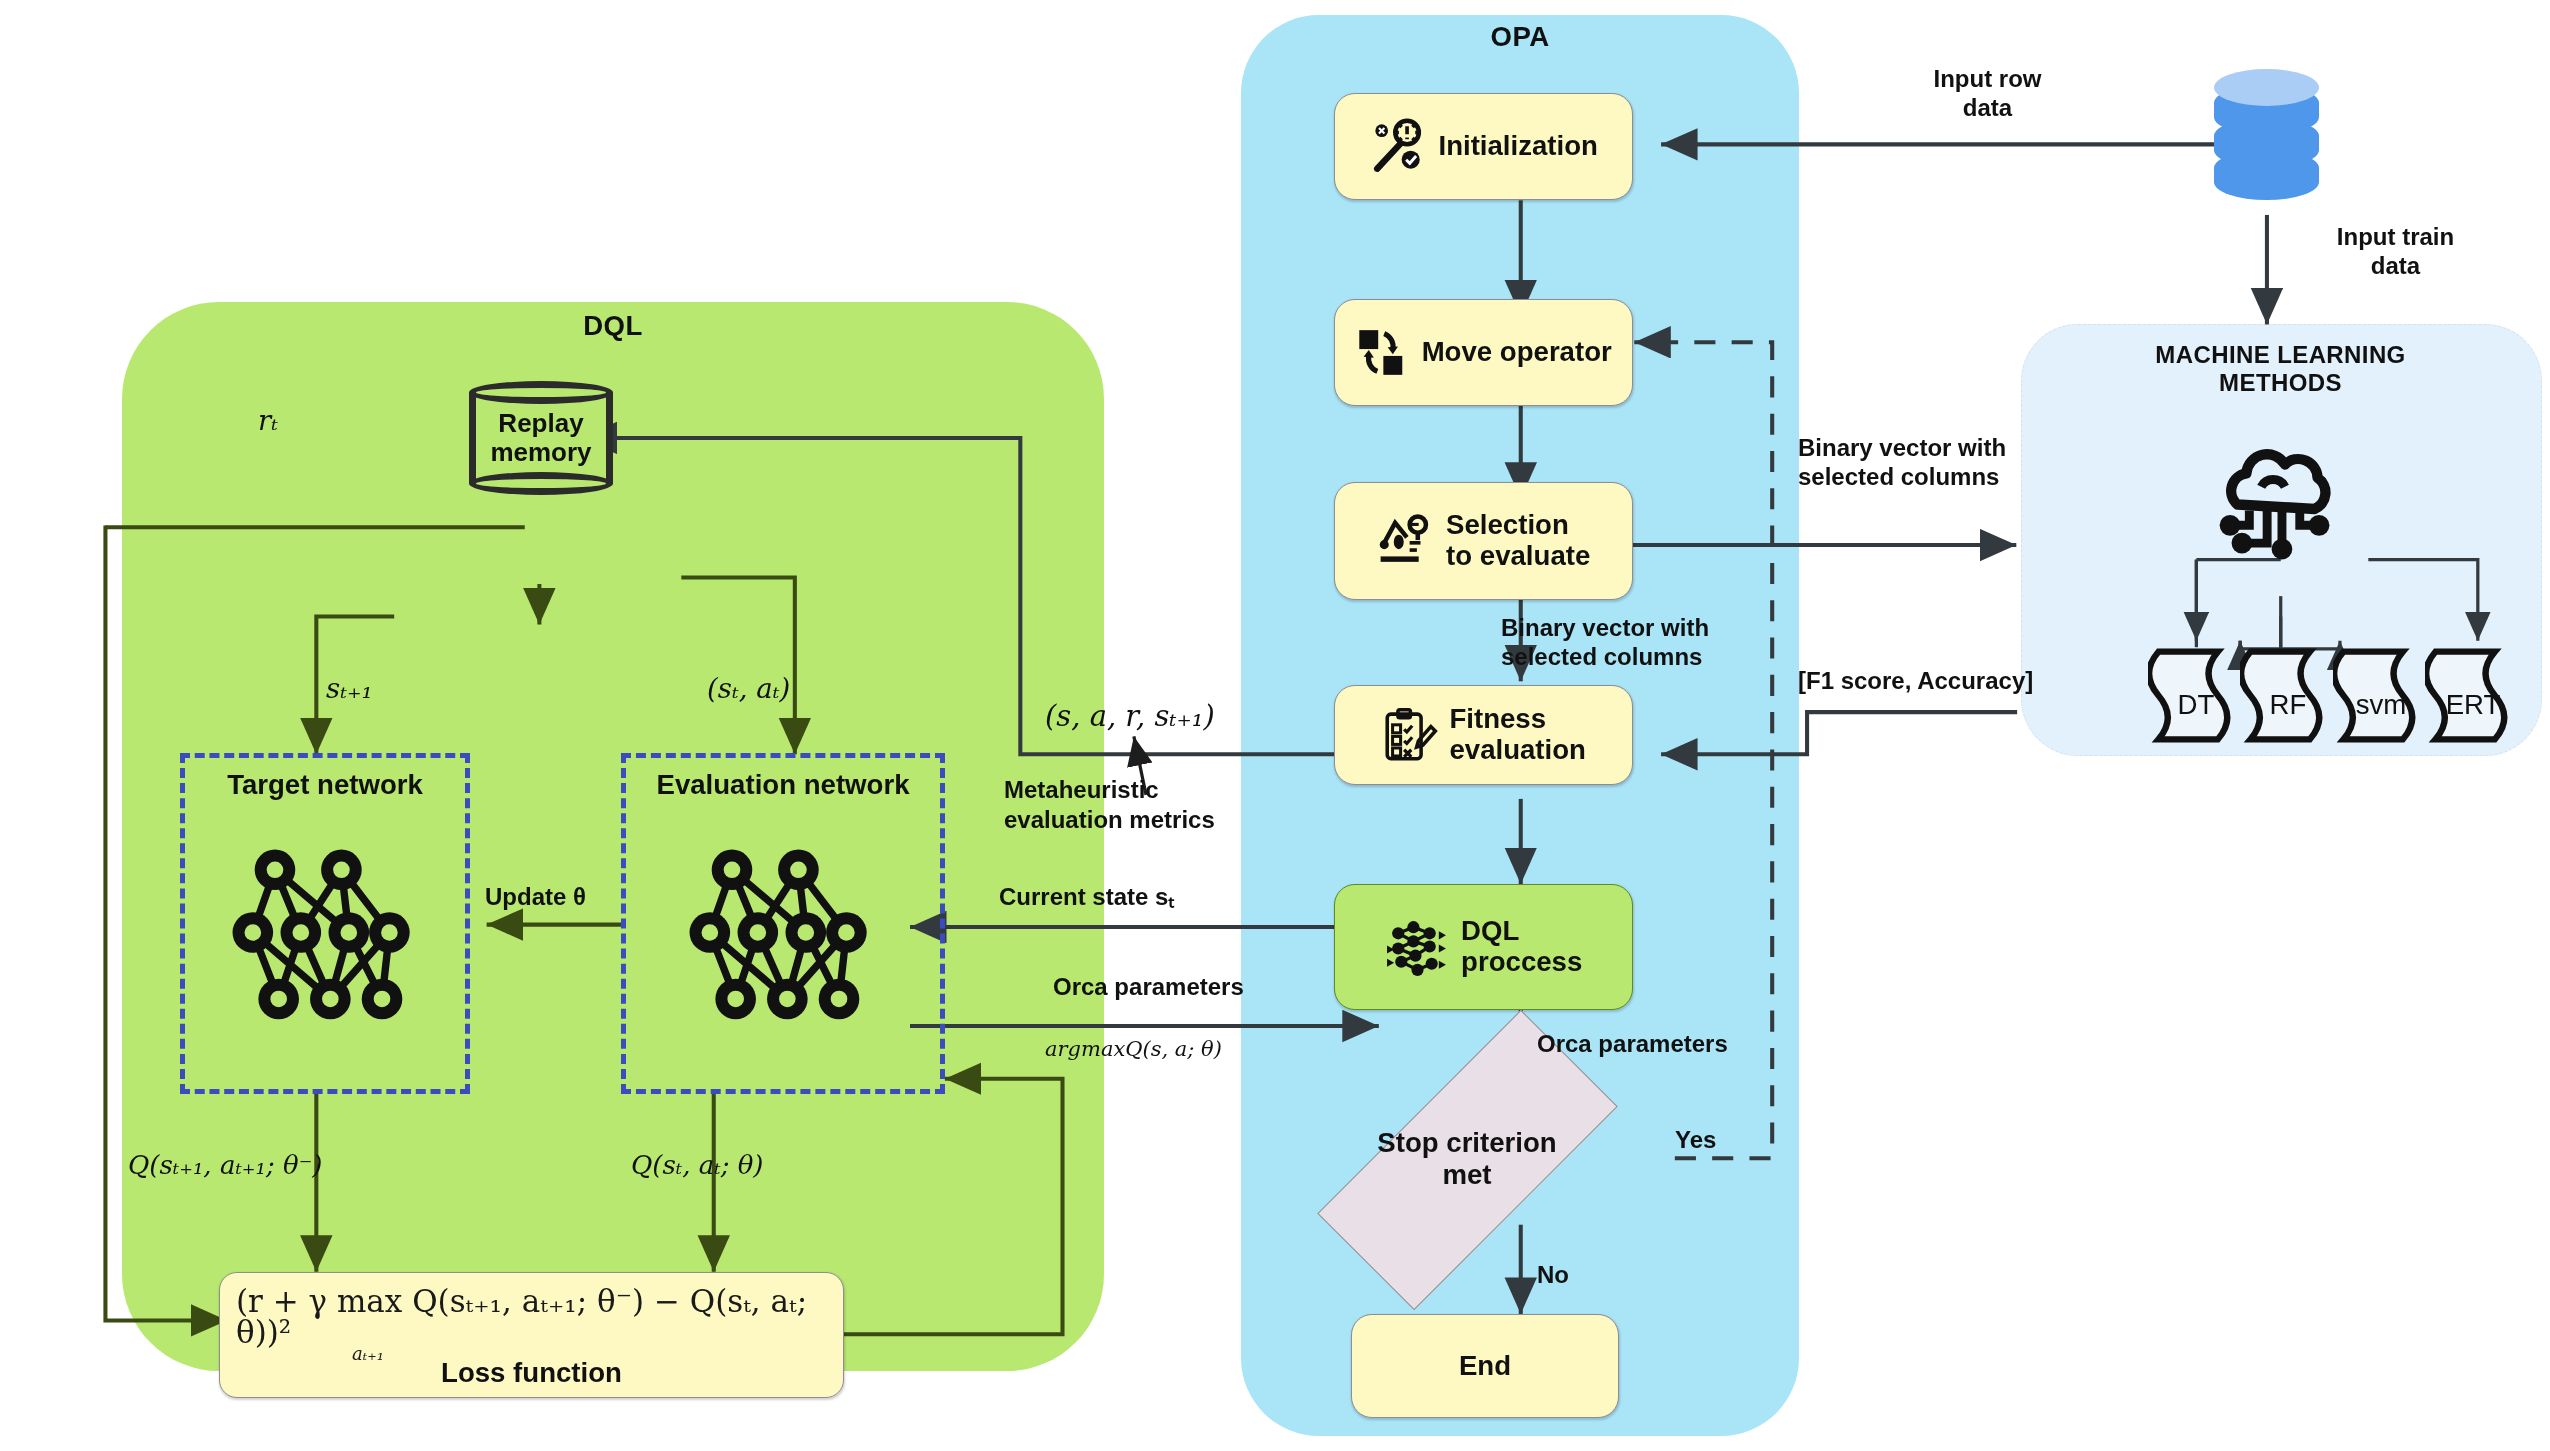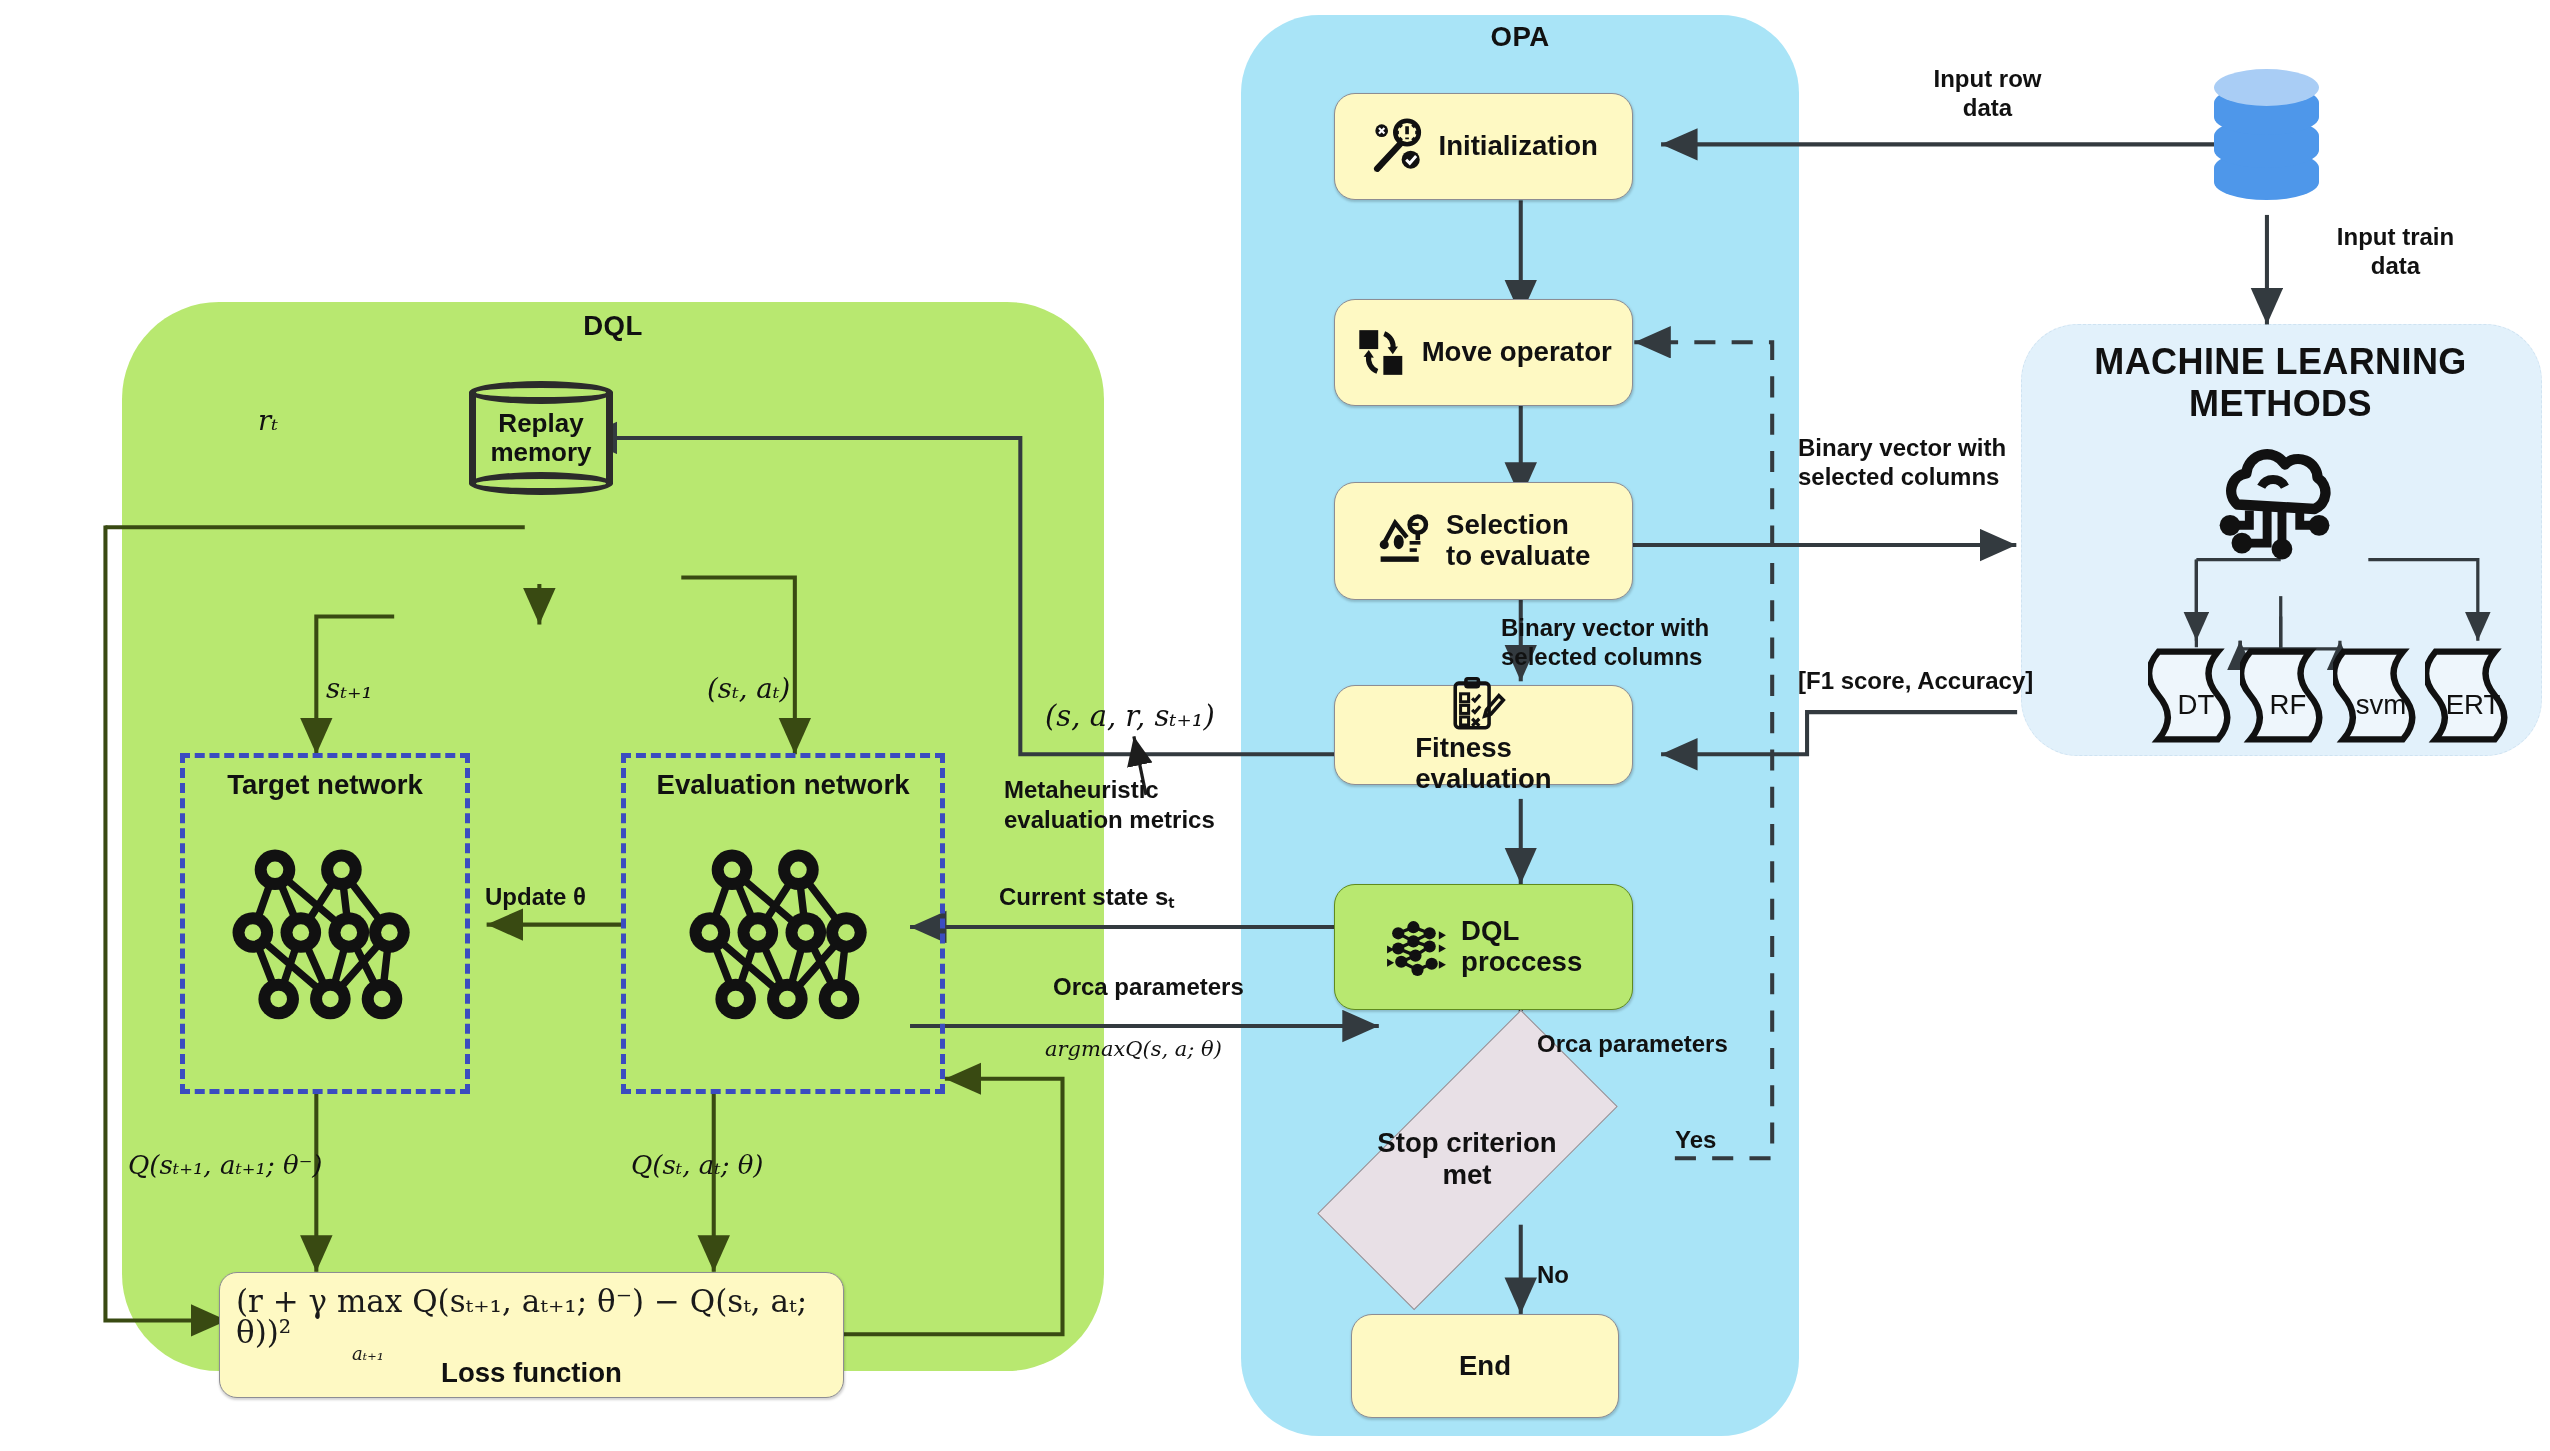--- a/index.html
+++ b/index.html
@@ -10,21 +10,21 @@
   .panel{position:absolute;}
   #dql-panel{left:122px;top:302px;width:982px;height:1069px;background:#b8e870;border-radius:97px;}
   #opa-panel{left:1241px;top:14.6px;width:558px;height:1421px;background:#a9e4f7;border-radius:78px;}
   #ml-panel{left:2021px;top:324px;width:519px;height:430px;background:#e2f1fb;border-radius:57px;
             border:1.6px dashed #cfe3f2;}
 
   .panel-title{position:absolute;font-weight:bold;font-size:27.6px;letter-spacing:0.4px;color:#111;
                text-align:center;white-space:pre-line;line-height:1.18;}
   #dql-title{left:122px;top:310px;width:982px;}
   #opa-title{left:1241px;top:21px;width:558px;}
-  #ml-title{left:2021px;top:341px;width:519px;font-size:36px;text-align:center;}
+  #ml-title{left:2021px;top:341px;width:519px;font-size:24px;text-align:center;}
 
   
   .node{position:absolute;background:#fef9c3;border:1.6px solid #8d8d93;border-radius:21px;
         box-shadow:0.8px 1.6px 2.4px rgba(0,0,0,.18);
         display:flex;align-items:center;justify-content:center;box-sizing:border-box;}
   .node .lbl{font-weight:bold;font-size:27.6px;line-height:1.12;color:#111;white-space:pre-line;text-align:left;}
   .node.green{background:#b8e870;border-color:#5f8b1f;}
   .node .ico{flex:0 0 auto;margin-right:11.4px;display:flex;align-items:center;justify-content:center;}
   .node .ico svg{display:block;}
 
@@ -203,21 +203,21 @@
         <rect x="33" y="36" width="22" height="22" fill="#111"></rect>
         <path d="M34 10 a16 16 0 0 1 10 18" stroke="#111" stroke-width="6" fill="none"></path>
         <path d="M38 26 l6 8 l6 -9 z" fill="#111"></path>
         <path d="M26 54 a16 16 0 0 1 -10 -18" stroke="#111" stroke-width="6" fill="none"></path>
         <path d="M22 38 l-6 -9 l-6 8 z" fill="#111"></path>
       </svg>
     </span>
     <span class="lbl">Move operator</span>
   </div>
 
-  <div class="node" style="left:1334px;top:685px;width:299px;height:100px;padding:0 14.6px;flex-direction:column;">
+  <div class="node" style="left:1334px;top:685px;width:299px;height:100px;padding:0 14.6px;">
     <span class="ico">
       <svg width="57" height="57" viewBox="0 0 64 64">
         <rect x="7" y="8" width="38" height="50" rx="4" fill="none" stroke="#111" stroke-width="4"></rect>
         <rect x="19" y="3" width="14" height="9" rx="2" fill="none" stroke="#111" stroke-width="4"></rect>
         <g fill="none" stroke="#111" stroke-width="3.4">
           <rect x="13" y="20" width="9" height="9"></rect>
           <rect x="13" y="33" width="9" height="9"></rect>
           <rect x="13" y="46" width="9" height="9"></rect>
         </g>
         <g fill="none" stroke="#111" stroke-width="3.6">

